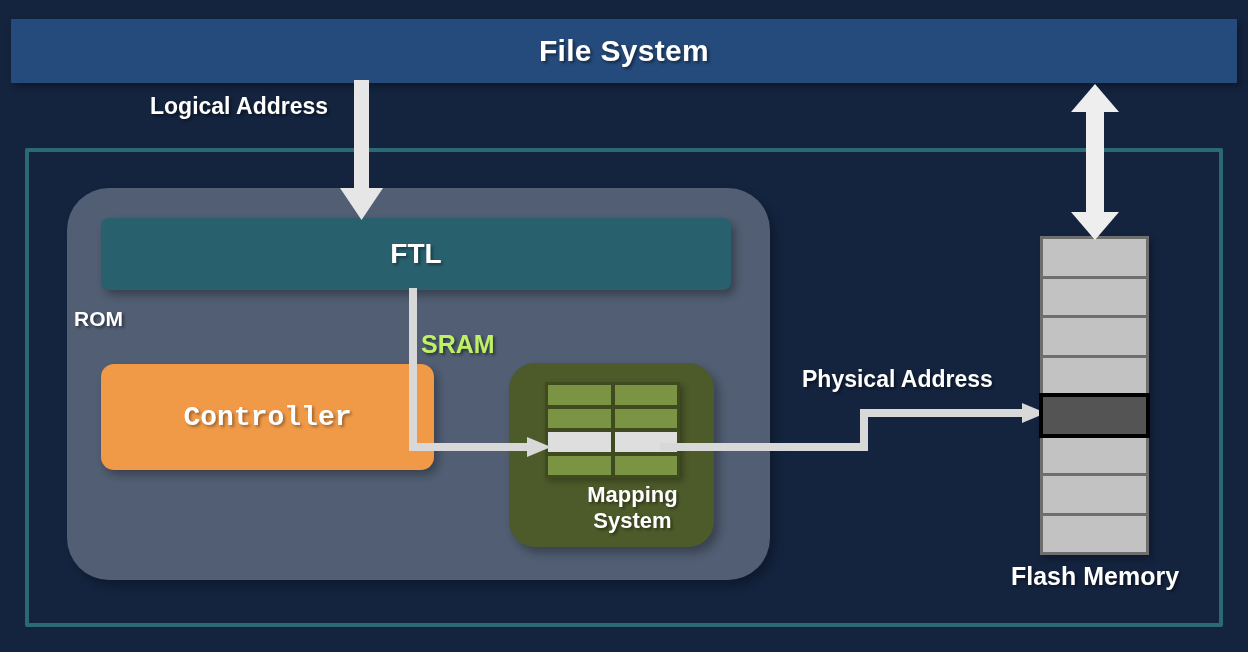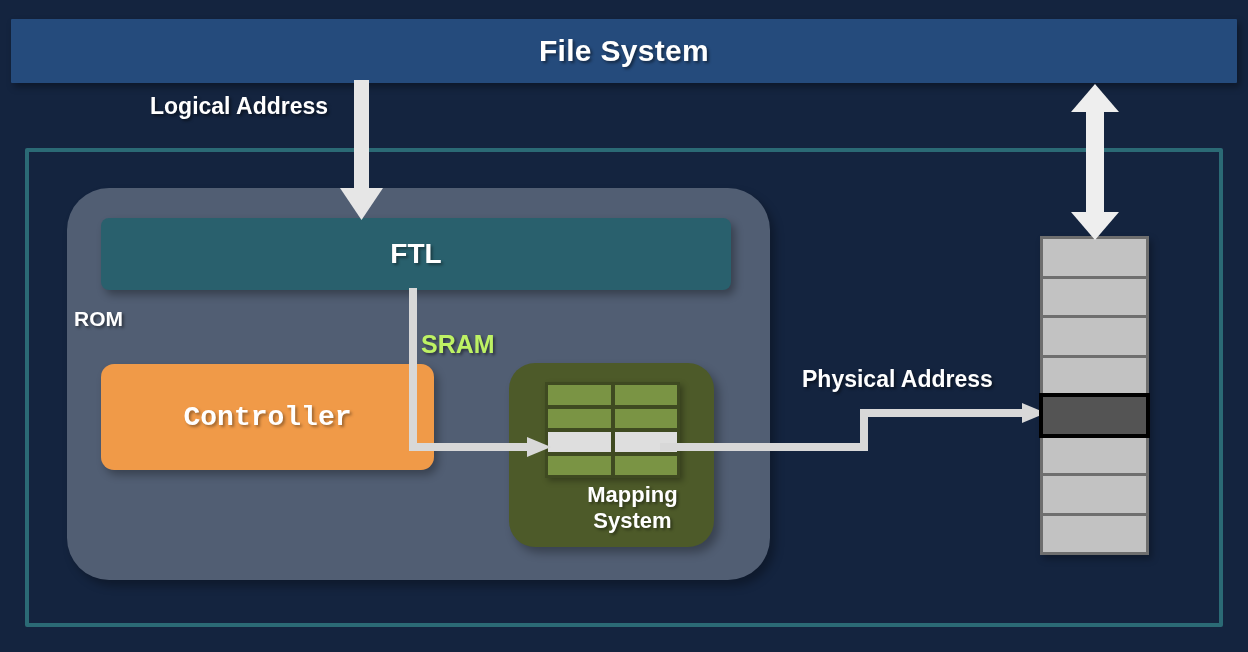--- a/index.html
+++ b/index.html
@@ -284,20 +284,21 @@
   <div id="flash-stack">
     <div class="block"></div>
     <div class="block"></div>
     <div class="block"></div>
     <div class="block"></div>
     <div class="block target"></div>
     <div class="block"></div>
     <div class="block"></div>
     <div class="block"></div>
   </div>
+  <div id="flash-label">Flash Memory</div>
 
   <svg id="connectors" viewBox="0 0 1248 652">
 
     <g>
       <rect x="354" y="80" width="15" height="118" fill="#e6e6e6"></rect>
       <polygon points="340,188 383,188 361.5,220 " fill="#e6e6e6"></polygon>
     </g>
 
     <g>
       <path d="M 413 288 L 413 447 L 529 447" stroke="#d8d8d8" stroke-width="8" fill="none"></path>

